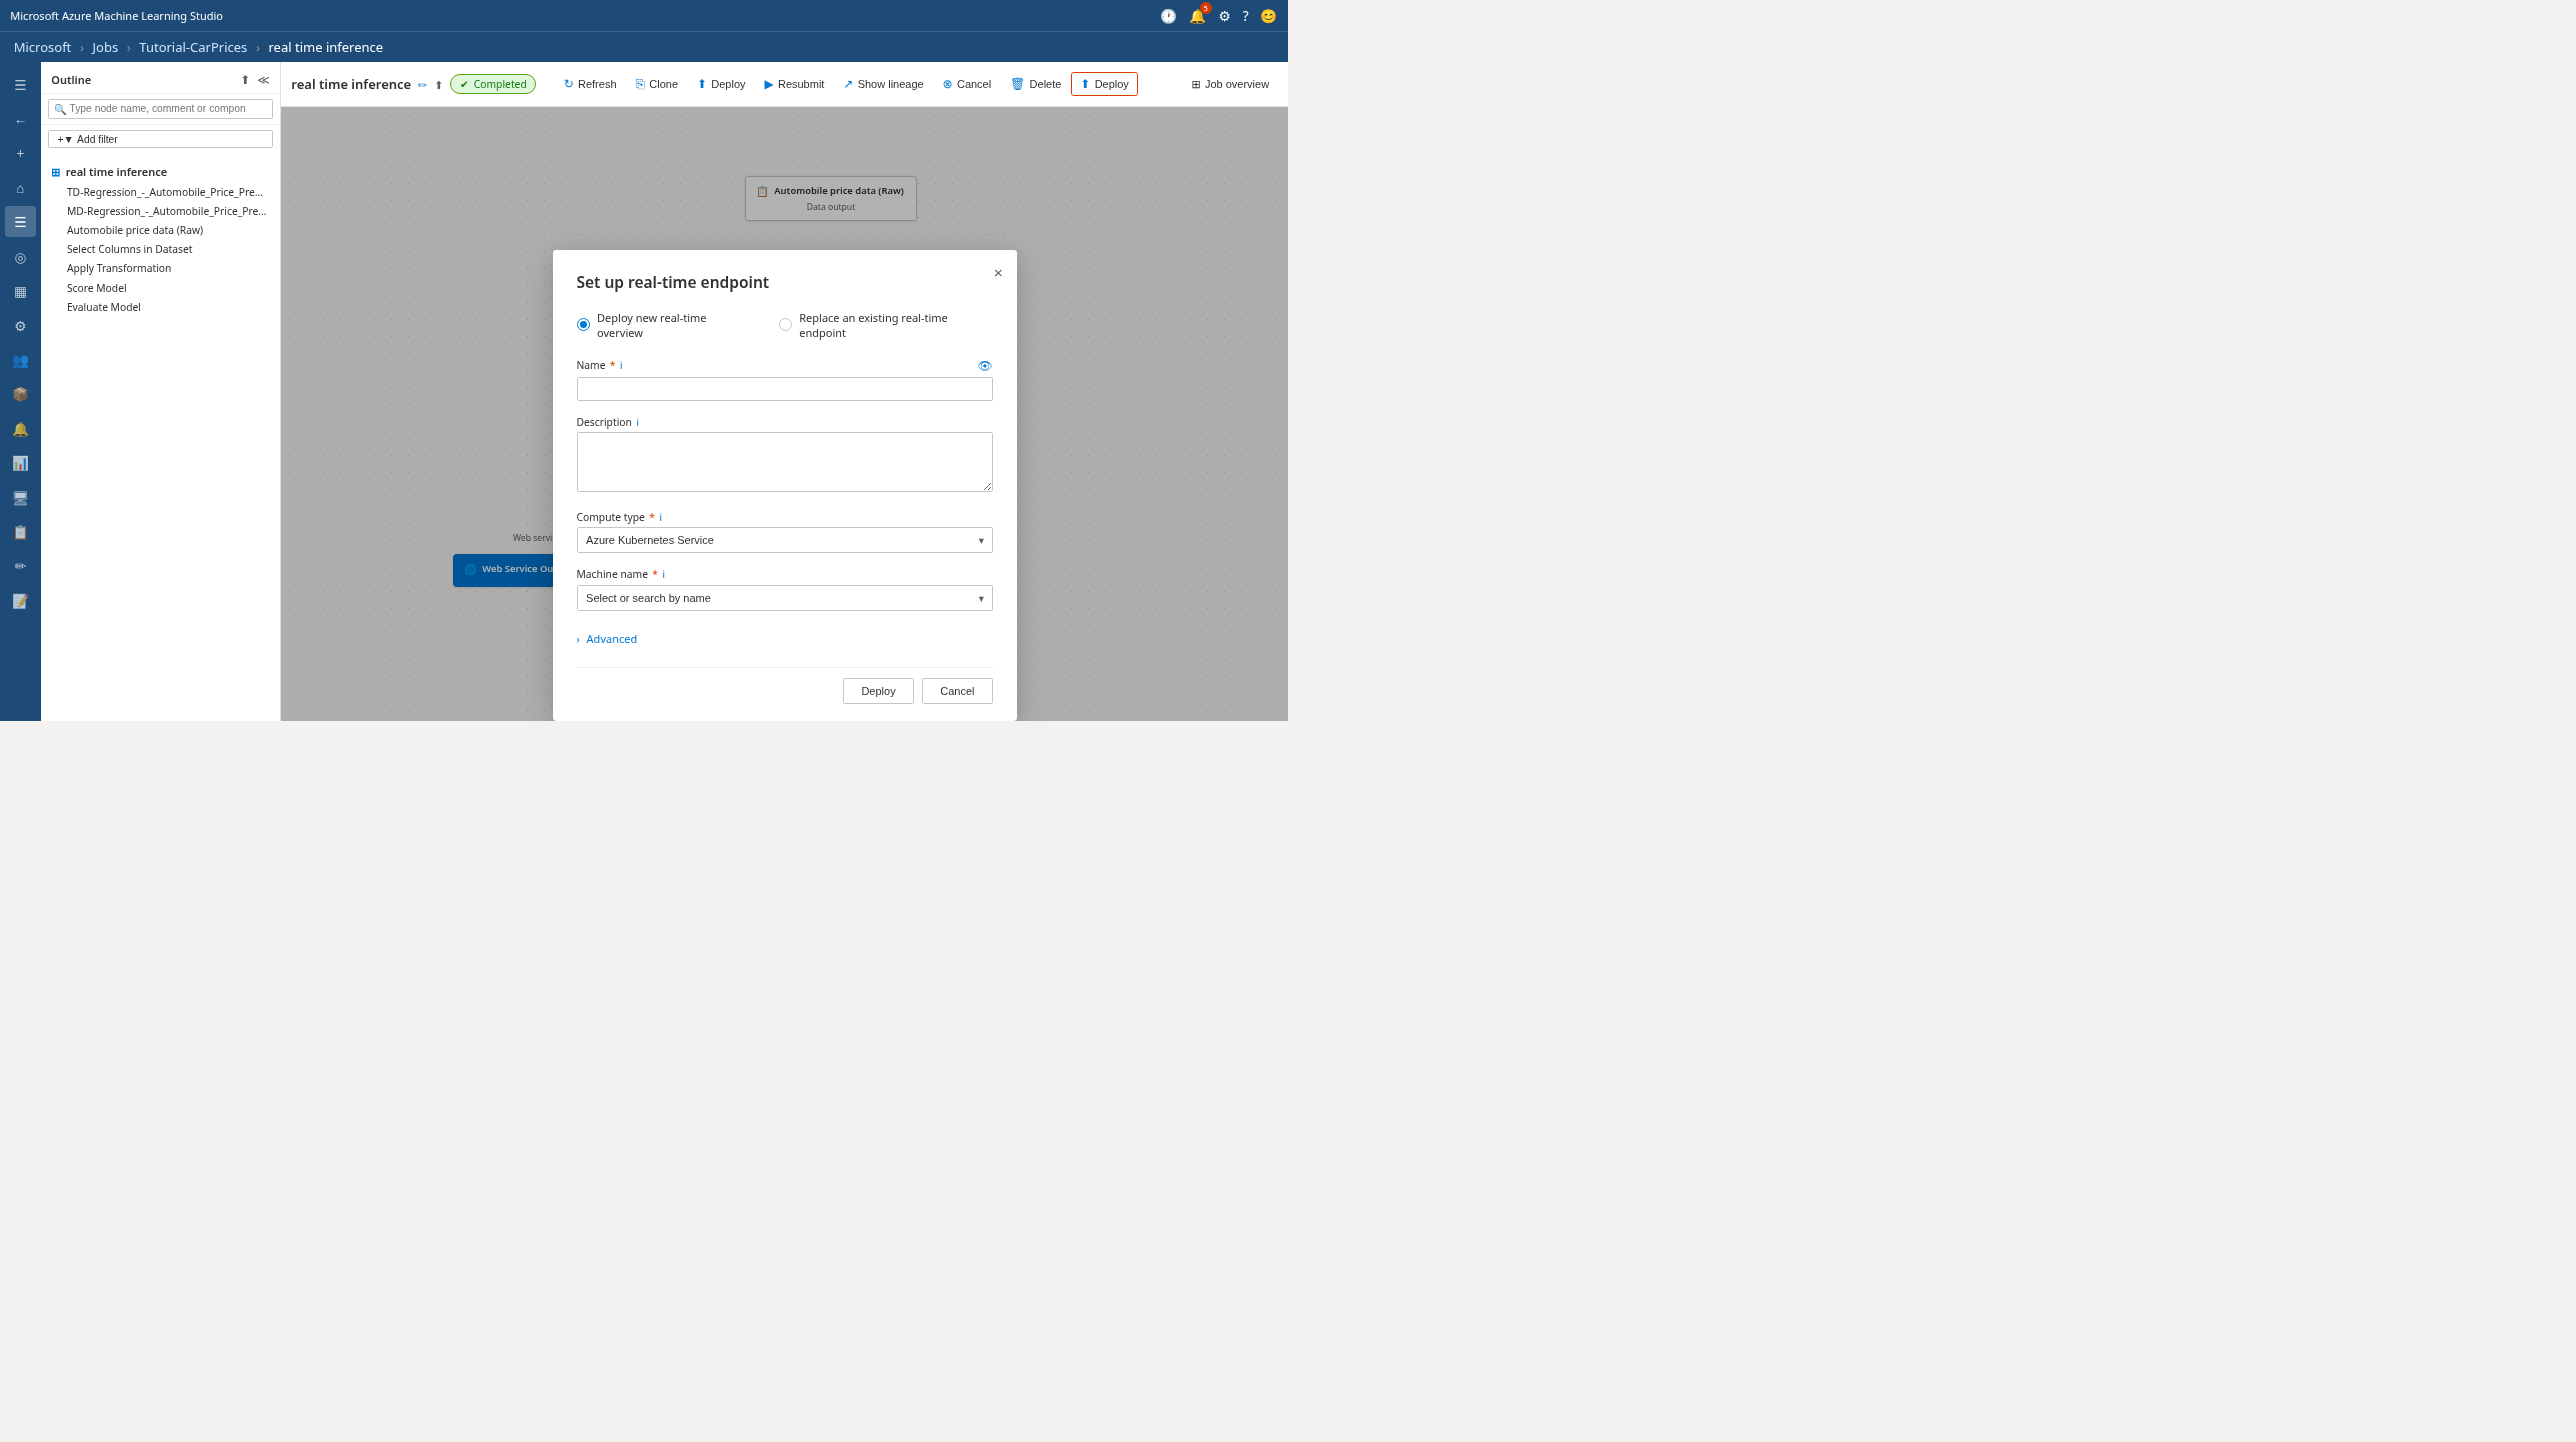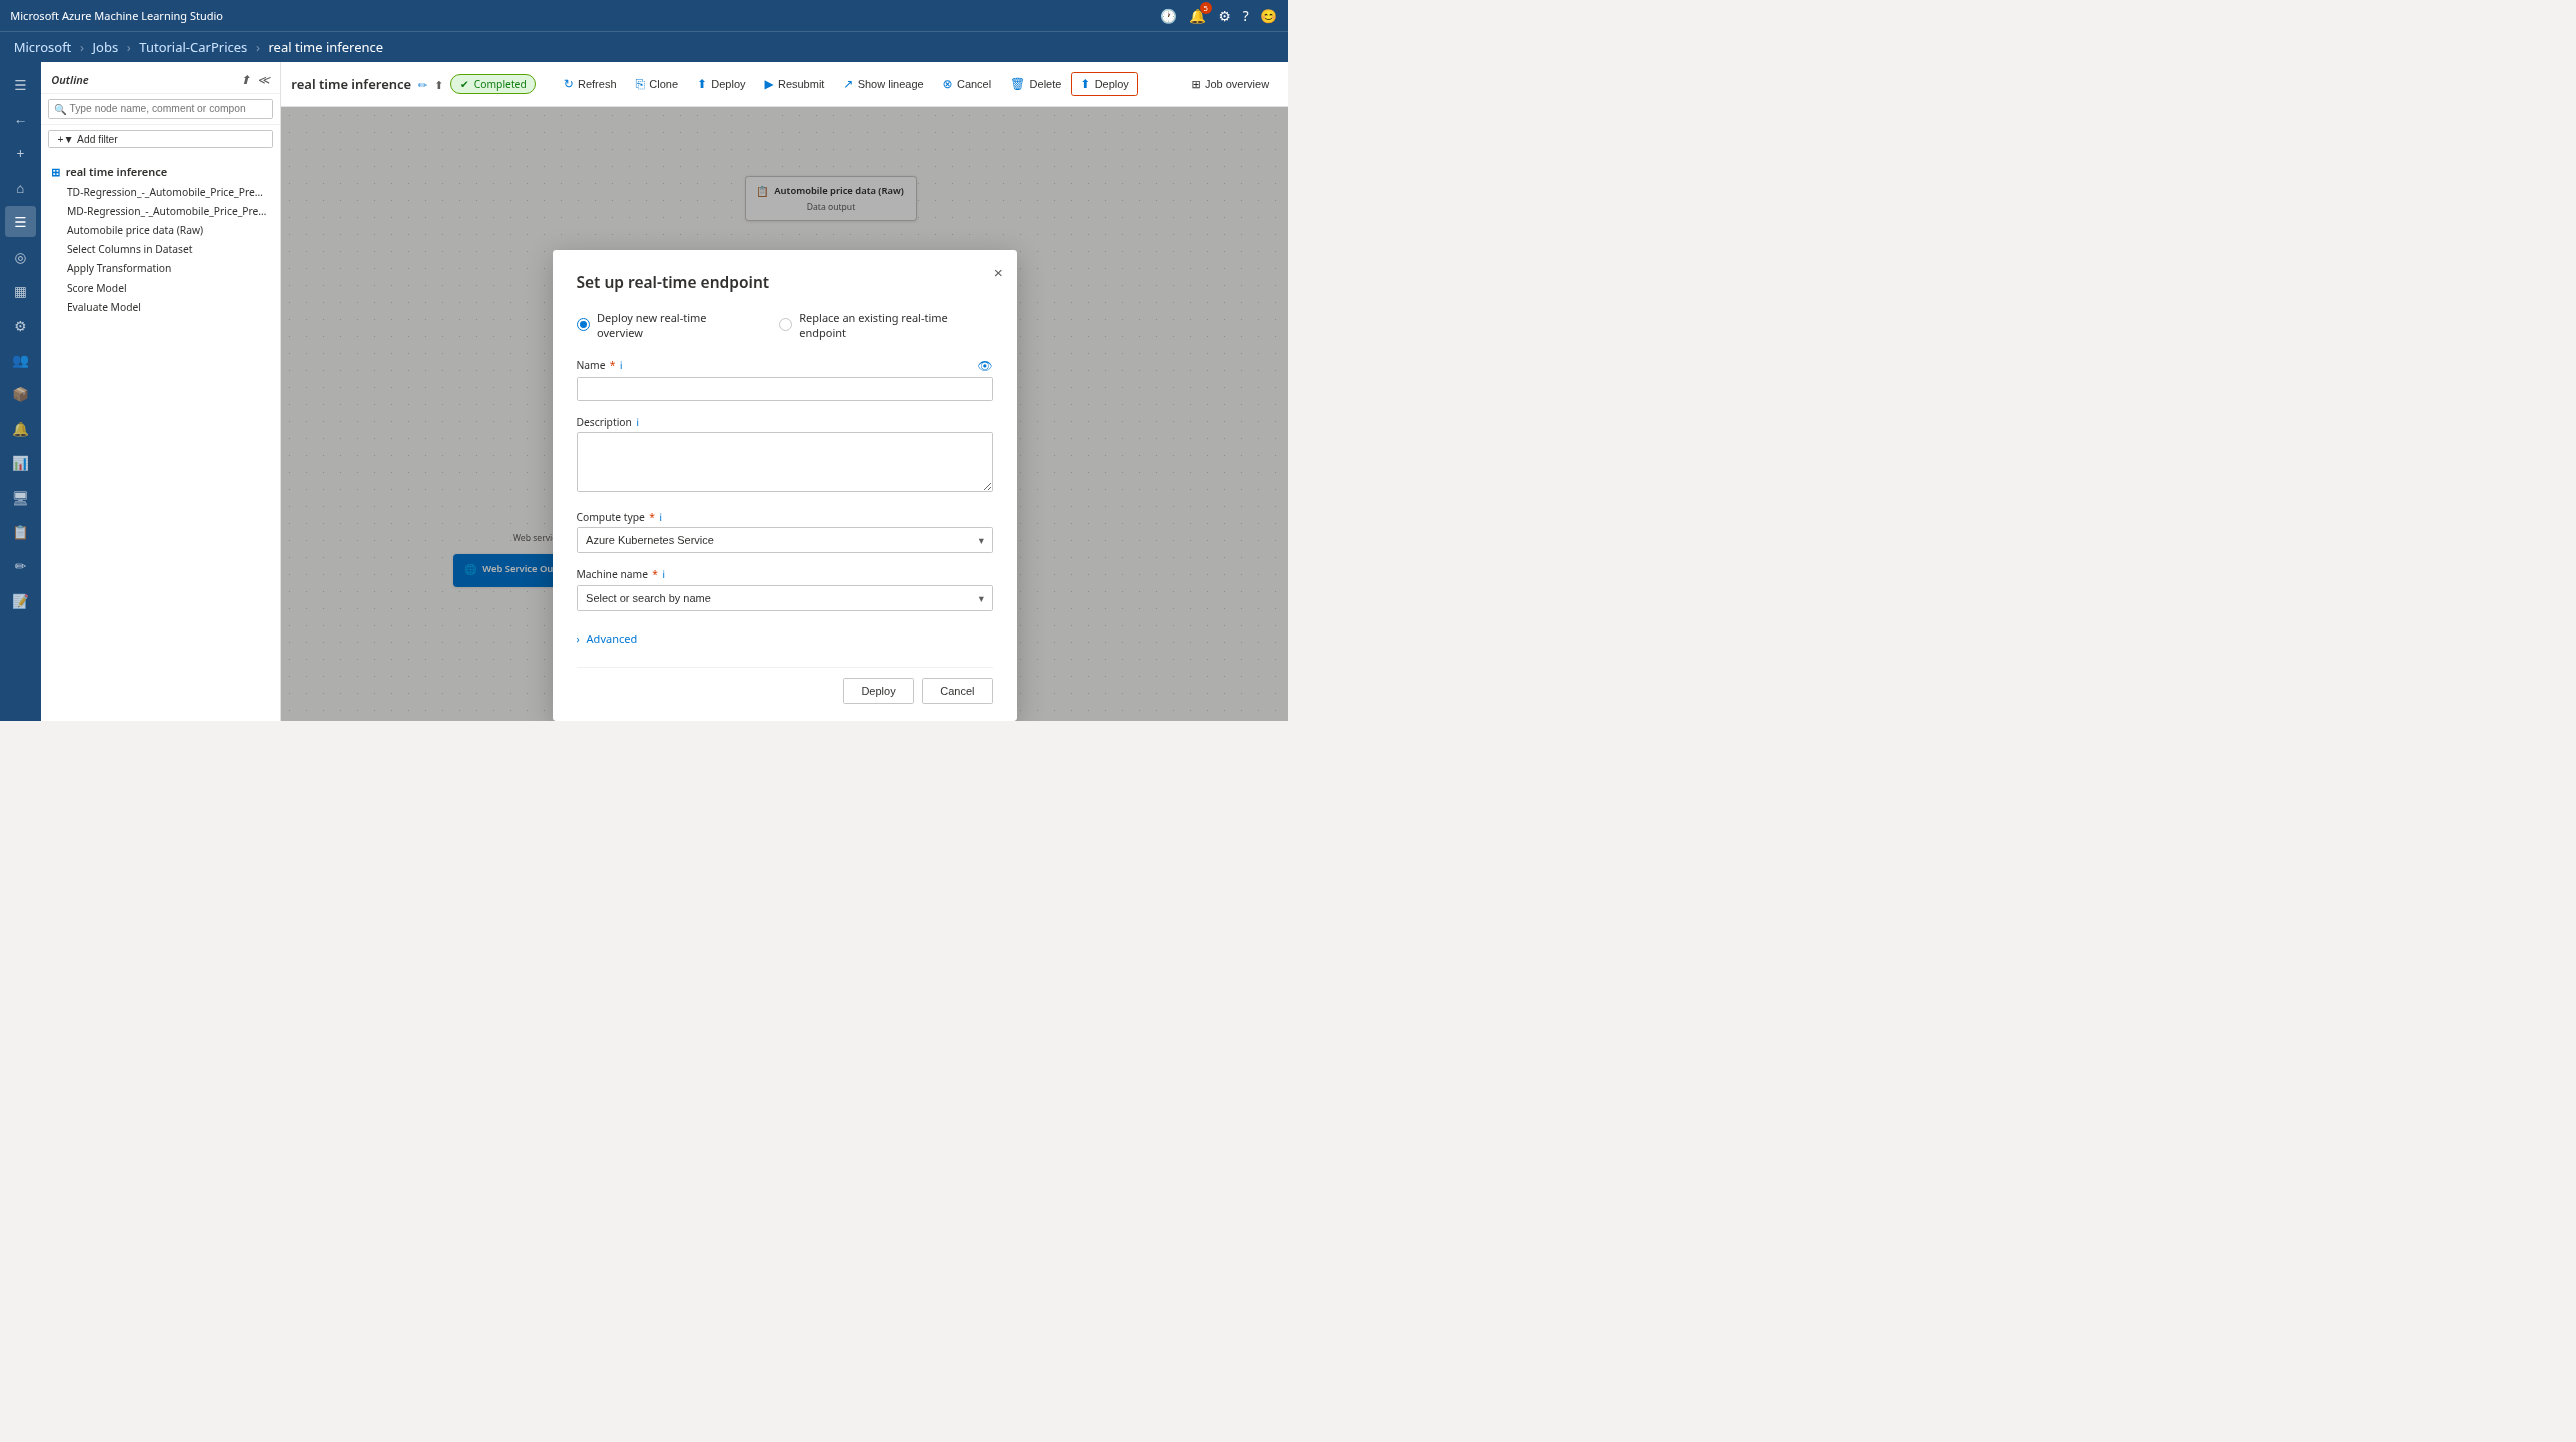--- a/index.html
+++ b/index.html
@@ -77,21 +77,20 @@
       display: flex;
       flex-direction: column;
       overflow: hidden;
     }
     .outline-header {
       display: flex;
       align-items: center;
       justify-content: space-between;
       padding: 8.6px 10.3px 5.2px;
       border-bottom: 0.9px solid #f0f0f0;
-      font-style: italic;
     }
     .outline-title { font-size: 11px; font-weight: 600; color: #323130; }
     .outline-header-icons { display: flex; gap: 6.9px; color: #605e5c; font-size: 12px; }
     .outline-search {
       padding: 5.2px 6.9px;
       border-bottom: 0.9px solid #f0f0f0;
     }
     .outline-search input {
       width: 100%;
       border: 0.9px solid #c8c6c4;

